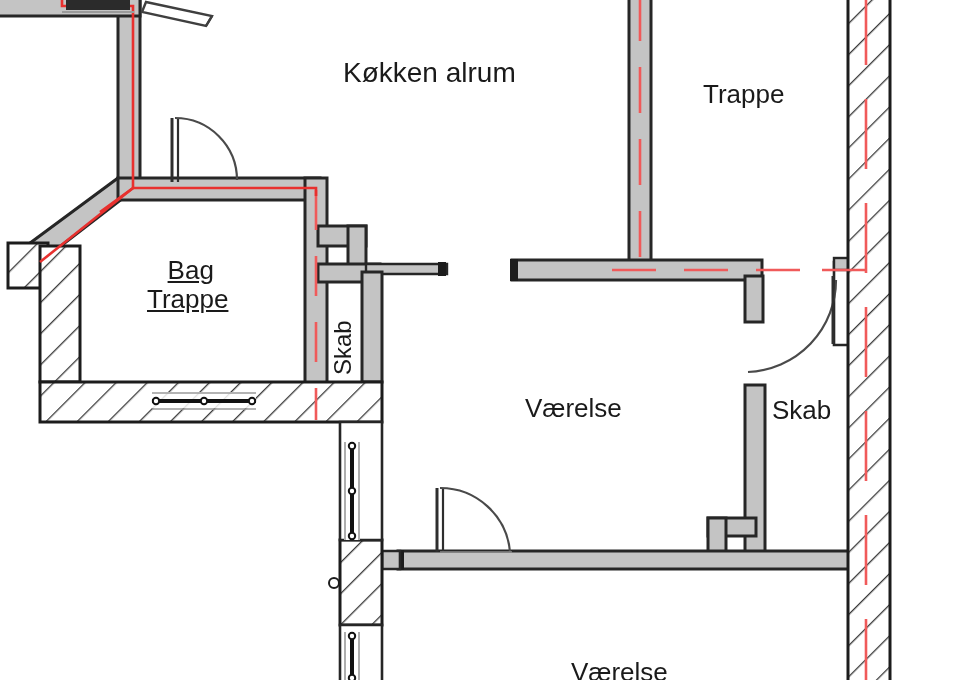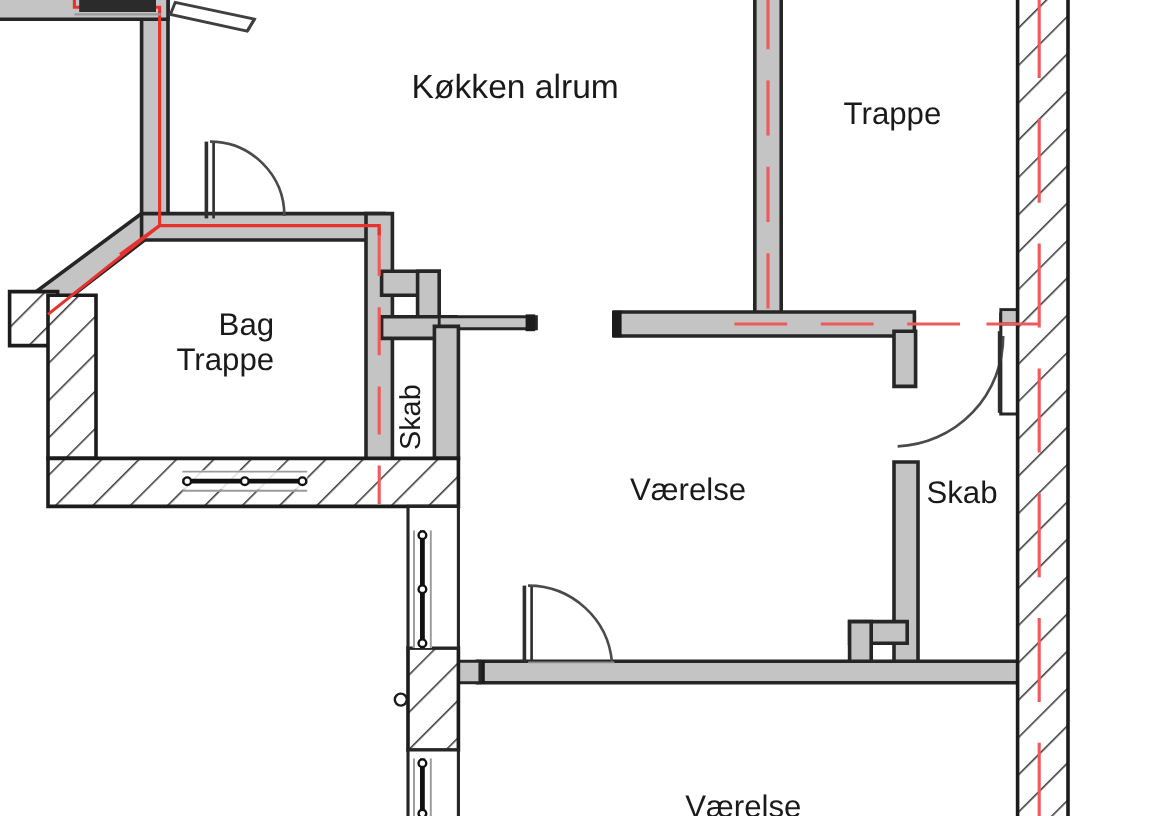--- a/index.html
+++ b/index.html
@@ -40,21 +40,22 @@
   }
   .label-trappe {
     left: 703px;
     top: 80px;
     font-size: 26px;
   }
   .label-bag {
     left: 153px;
     top: 256px;
     font-size: 26px;
-    text-align: right;
+    text-align: center;
+    text-decoration: underline;
   }
   .label-bag .l2 { display: block; margin-left: -6px; }
   .label-skab {
     left: 330px;
     top: 303px;
     font-size: 24px;
     transform-origin: 0 0;
     transform: rotate(-90deg) translate(-72px, 0px);
   }
   .label-vaerelse {

